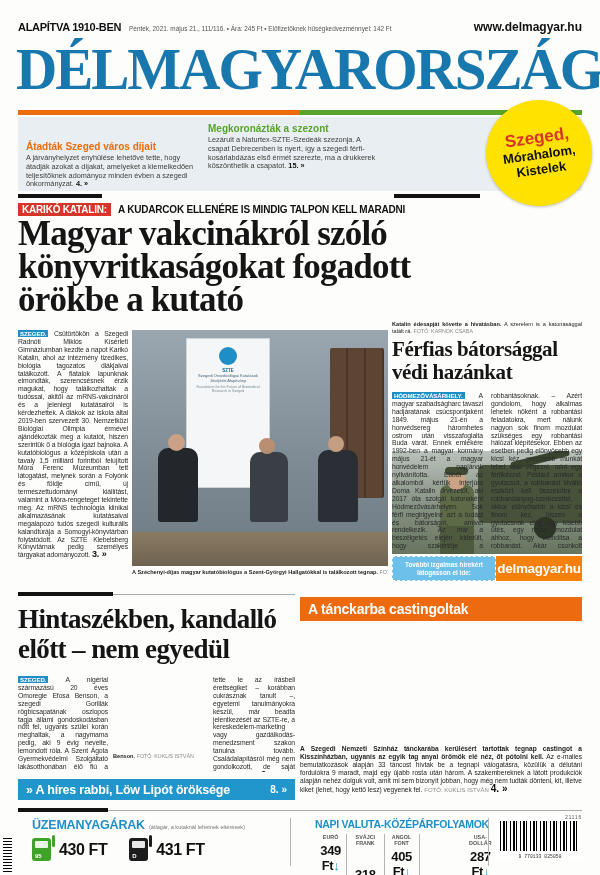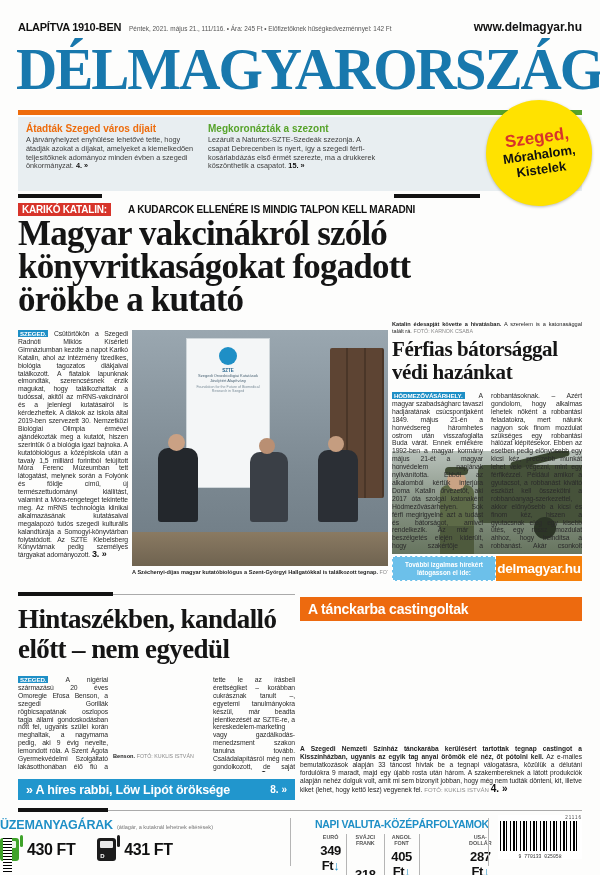--- a/index.html
+++ b/index.html
@@ -31,39 +31,39 @@
     <div style="font-size:6.4px;color:#555;margin-left:8px;flex:1;">Péntek, 2021. május 21., 111/116.  •  Ára: 245 Ft  •  Előfizetőknek hűségkedvezménnyel: 142 Ft</div>
     <div style="font-weight:bold;font-size:12px;color:#111;margin-left:8px;">www.delmagyar.hu</div>
   </div>
 
   <div class="abs serif" style="left:16px;top:34px;width:568px;font-size:56px;font-weight:bold;letter-spacing:-2px;color:#1878ad;line-height:68px;white-space:nowrap;transform:scale(1.02,1.04);transform-origin:left top;">DÉLMAGYARORSZÁG</div>
 
   <div class="abs" style="left:18px;top:110px;width:564px;height:5px;background:linear-gradient(90deg,#ee6c0c 0 50%,#57a32b 50% 100%);"></div>
 
   <div class="abs" style="left:18px;top:117px;width:564px;height:74px;background:#e8eef1;display:flex;padding:6px 8px;box-sizing:border-box;">
     <div style="width:172px;margin-right:10px;">
-      <div class="teaser-title" style="color:#ee6c0c;">Átadták Szeged város díjait</div>
+      <div class="teaser-title" style="color:#ee6c0c;margin-top:18px;">Átadták Szeged város díjait</div>
       <div class="teaser-body"><span>A járványhelyzet enyhülése lehetővé tette, hogy átadják azokat a díjakat, amelyeket a kiemelkedően teljesítőknek adományoz minden évben a szegedi önkormányzat.</span> <span class="pageref" style="font-size:7.3px;">4. »</span></div>
     </div>
     <div style="width:168px;">
       <div class="teaser-title" style="color:#57a32b;">Megkoronázták a szezont</div>
       <div class="teaser-body"><span>Lezárult a Naturtex-SZTE-Szedeák szezonja. A csapat Debrecenben is nyert, így a szegedi férfi-kosárlabdázás első érmét szerezte, ma a drukkerek köszönthetik a csapatot.</span> <span class="pageref" style="font-size:7.3px;">15. »</span></div>
     </div>
   </div>
 
   <div class="abs" style="left:486px;top:100px;width:106px;height:106px;border-radius:50%;background:#ffe200;box-shadow:0 1px 3px rgba(0,0,0,.25);transform:rotate(-8deg);display:flex;flex-direction:column;align-items:center;justify-content:center;z-index:5;">
     <div style="font-weight:bold;font-size:17px;color:#d7342a;line-height:18px;">Szeged,</div>
     <div style="font-weight:bold;font-size:13px;color:#111;line-height:15px;">Mórahalom,</div>
     <div style="font-weight:bold;font-size:13px;color:#111;line-height:15px;">Kistelek</div>
   </div>
 
   <div class="abs bar-black" style="left:18px;top:194px;width:84px;"></div>
   <div class="abs bar-black" style="left:394px;top:194px;width:86px;"></div>
 
-  <div class="abs" style="left:18px;top:203px;display:flex;align-items:center;gap:10px;">
+  <div class="abs" style="left:18px;top:203px;display:flex;align-items:center;">
     <span style="background:#d7342a;color:#fff;font-weight:bold;font-size:10px;padding:1px 4px;letter-spacing:-0.2px;">KARIKÓ KATALIN:</span>
     <span style="color:#111;font-weight:bold;font-size:10px;margin-left:7px;letter-spacing:-0.2px;">A KUDARCOK ELLENÉRE IS MINDIG TALPON KELL MARADNI</span>
   </div>
 
   <div class="abs serif" style="left:18px;top:217px;width:430px;font-size:35px;line-height:33px;font-weight:bold;letter-spacing:-0.8px;color:#151515;">Magyar vakcinákról szóló könyvritkaságokat fogadott örökbe a kutató</div>
 
   <div class="abs body-sm jt" style="left:18px;top:330px;width:110px;height:258px;overflow:hidden;">
     <span class="tag">SZEGED.</span>
     <span>Csütörtökön a Szegedi Radnóti Miklós Kísérleti Gimnáziumban kezdte a napot Karikó Katalin, ahol az intézmény tizedikes, biológia tagozatos diákjaival találkozott. A fiatalok lapunknak elmondták, szerencsésnek érzik magukat, hogy találkozhattak a tudóssal, akitől az mRNS-vakcináról és a jelenlegi kutatásairól is kérdezhettek. A diákok az iskola által 2019-ben szervezett 30. Nemzetközi Biológiai Olimpia érmével ajándékozták meg a kutatót, hiszen szerintük ő a biológia igazi bajnoka. A kutatóbiológus a középiskola után a tavaly 1,5 milliárd forintból felújított Móra Ferenc Múzeumban tett látogatást, melynek során a Folyónk és földje című, új természettudományi kiállítást, valamint a Móra-rengeteget tekintette meg. Az mRNS technológia klinikai alkalmazásának kutatásaival megalapozó tudós szegedi kulturális kalandtúrája a Somogyi-könyvtárban folytatódott. Az SZTE Klebelsberg Könyvtárnak pedig személyes tárgyakat adományozott.</span>
     <span class="pageref">3. »</span>
@@ -151,21 +151,21 @@
 
   <div class="abs caption jt" style="left:300px;top:745px;width:282px;font-size:6.6px;line-height:8px;">
     <b>A Szegedi Nemzeti Színház tánckarába kerülésért tartottak tegnap castingot a Kisszínházban, ugyanis az egyik tag anyai örömök elé néz, őt pótolni kell.</b> <span>Az e-mailes bemutatkozások alapján 33 táncost hívtak be a tegnapi válogatásra, közülük a délutáni fordulókra 9 maradt, majd egy újabb rosta után három. A szakembereknek a látott produkciók alapján nehéz dolguk volt, amit mi sem bizonyít jobban, hogy még nem tudták dönteni, kit, illetve kiket (lehet, hogy kettő lesz) vegyenek fel.</span>
     <span class="credit" style="font-size:6px;">FOTÓ: KUKLIS ISTVÁN</span>
     <span class="pageref" style="font-size:10px;">4. »</span>
   </div>
 
   <div class="abs bar-black" style="left:18px;top:808px;width:90px;"></div>
   <div class="abs hairline" style="left:108px;top:810px;width:474px;"></div>
 
-  <div class="abs" style="left:0;top:818px;width:264px;text-align:right;">
+  <div class="abs" style="left:32px;top:818px;width:264px;text-align:right;">
     <div style="display:flex;align-items:baseline;">
       <span style="color:#1e8fc6;font-weight:bold;font-size:12.5px;letter-spacing:-0.2px;">ÜZEMANYAGÁRAK</span>
       <span style="font-size:5.6px;color:#777;margin-left:4px;">(átlagár, a kutaknál lehetnek eltérések)</span>
     </div>
     <div style="display:flex;align-items:center;margin-top:6px;">
       <div style="width:19px;height:23px;background:#3fa32a;border-radius:3px;position:relative;">
         <div style="position:absolute;left:3px;top:3px;width:13px;height:7px;background:#eaf5e6;border-radius:1px;"></div>
         <div style="position:absolute;left:3px;bottom:2px;color:#fff;font-weight:bold;font-size:6px;">95</div>
         <div style="position:absolute;right:-4px;top:-3px;width:3px;height:12px;background:#3fa32a;border-radius:2px;"></div>
       </div>

